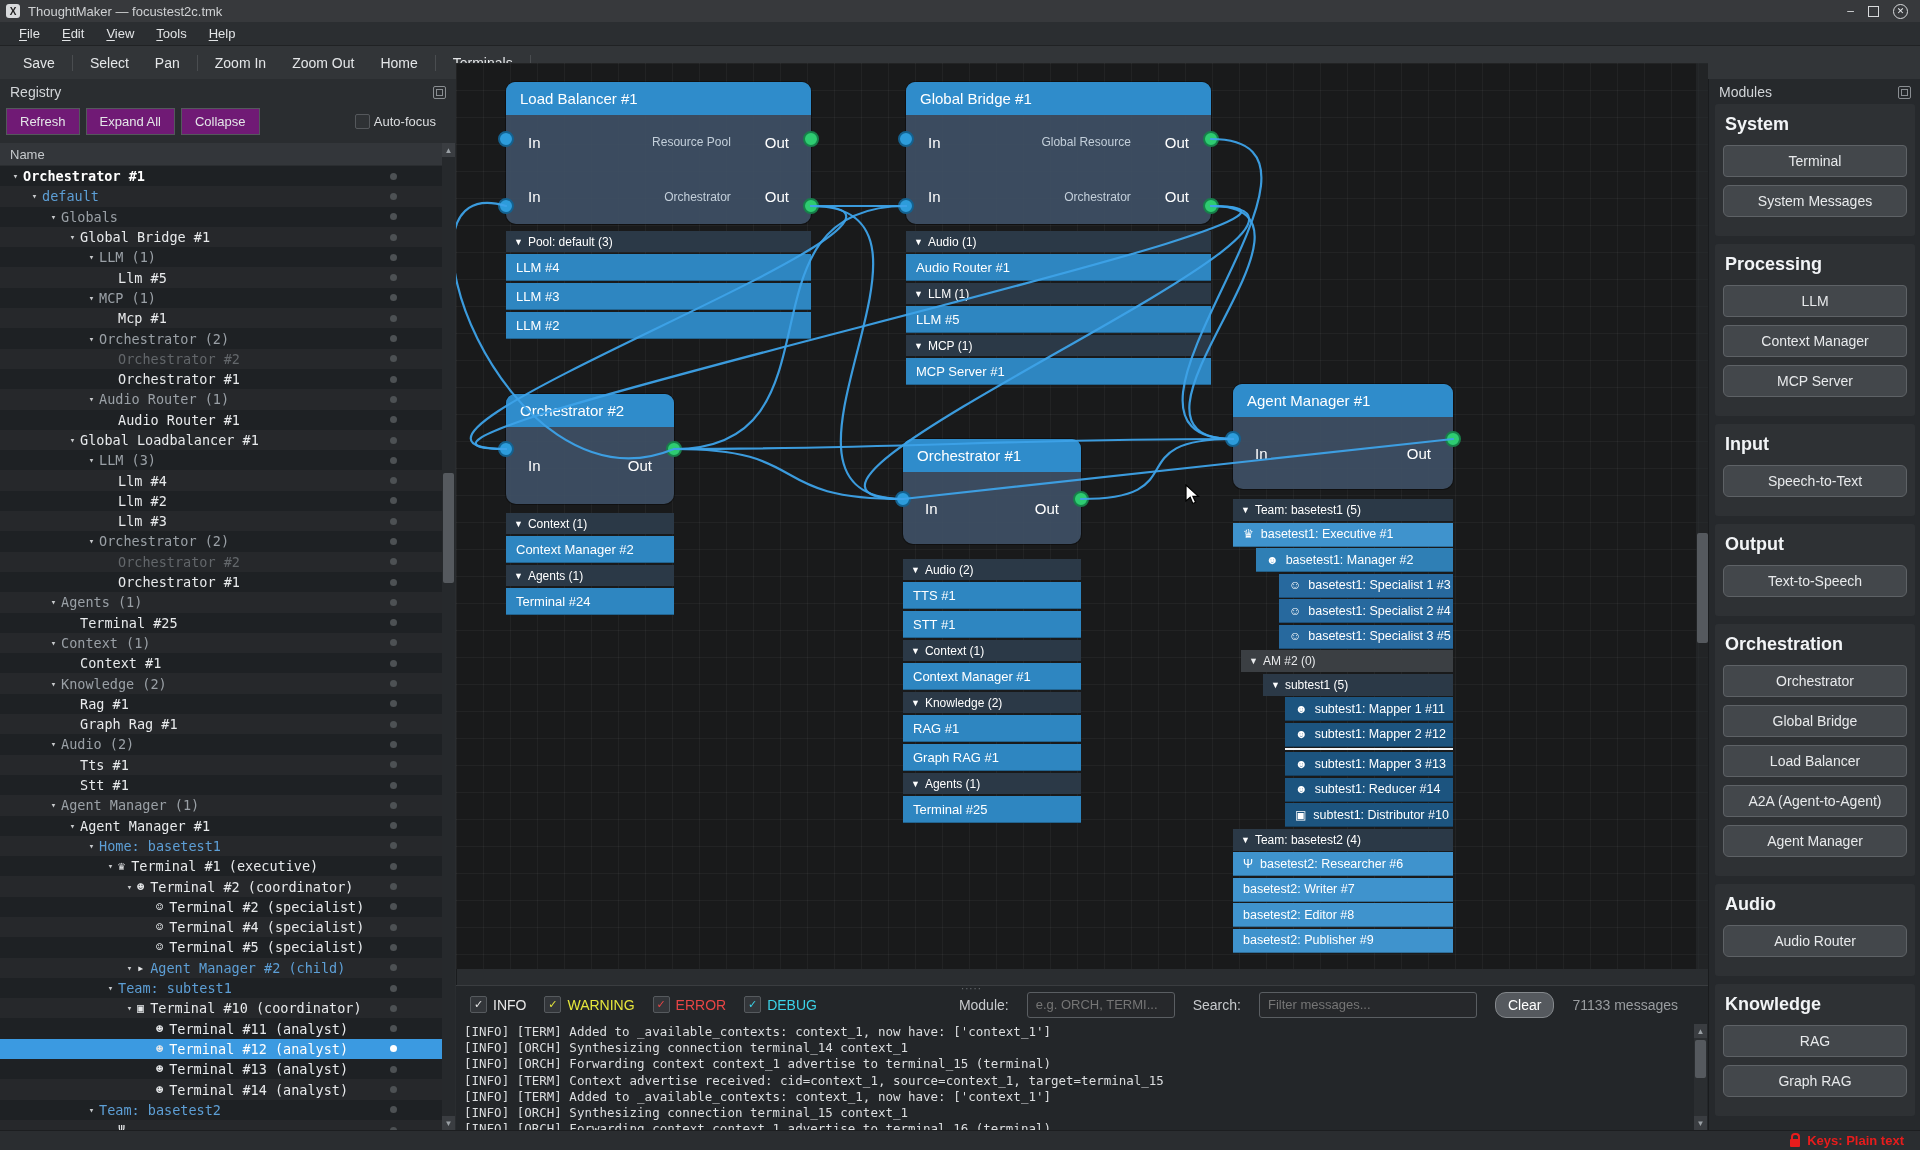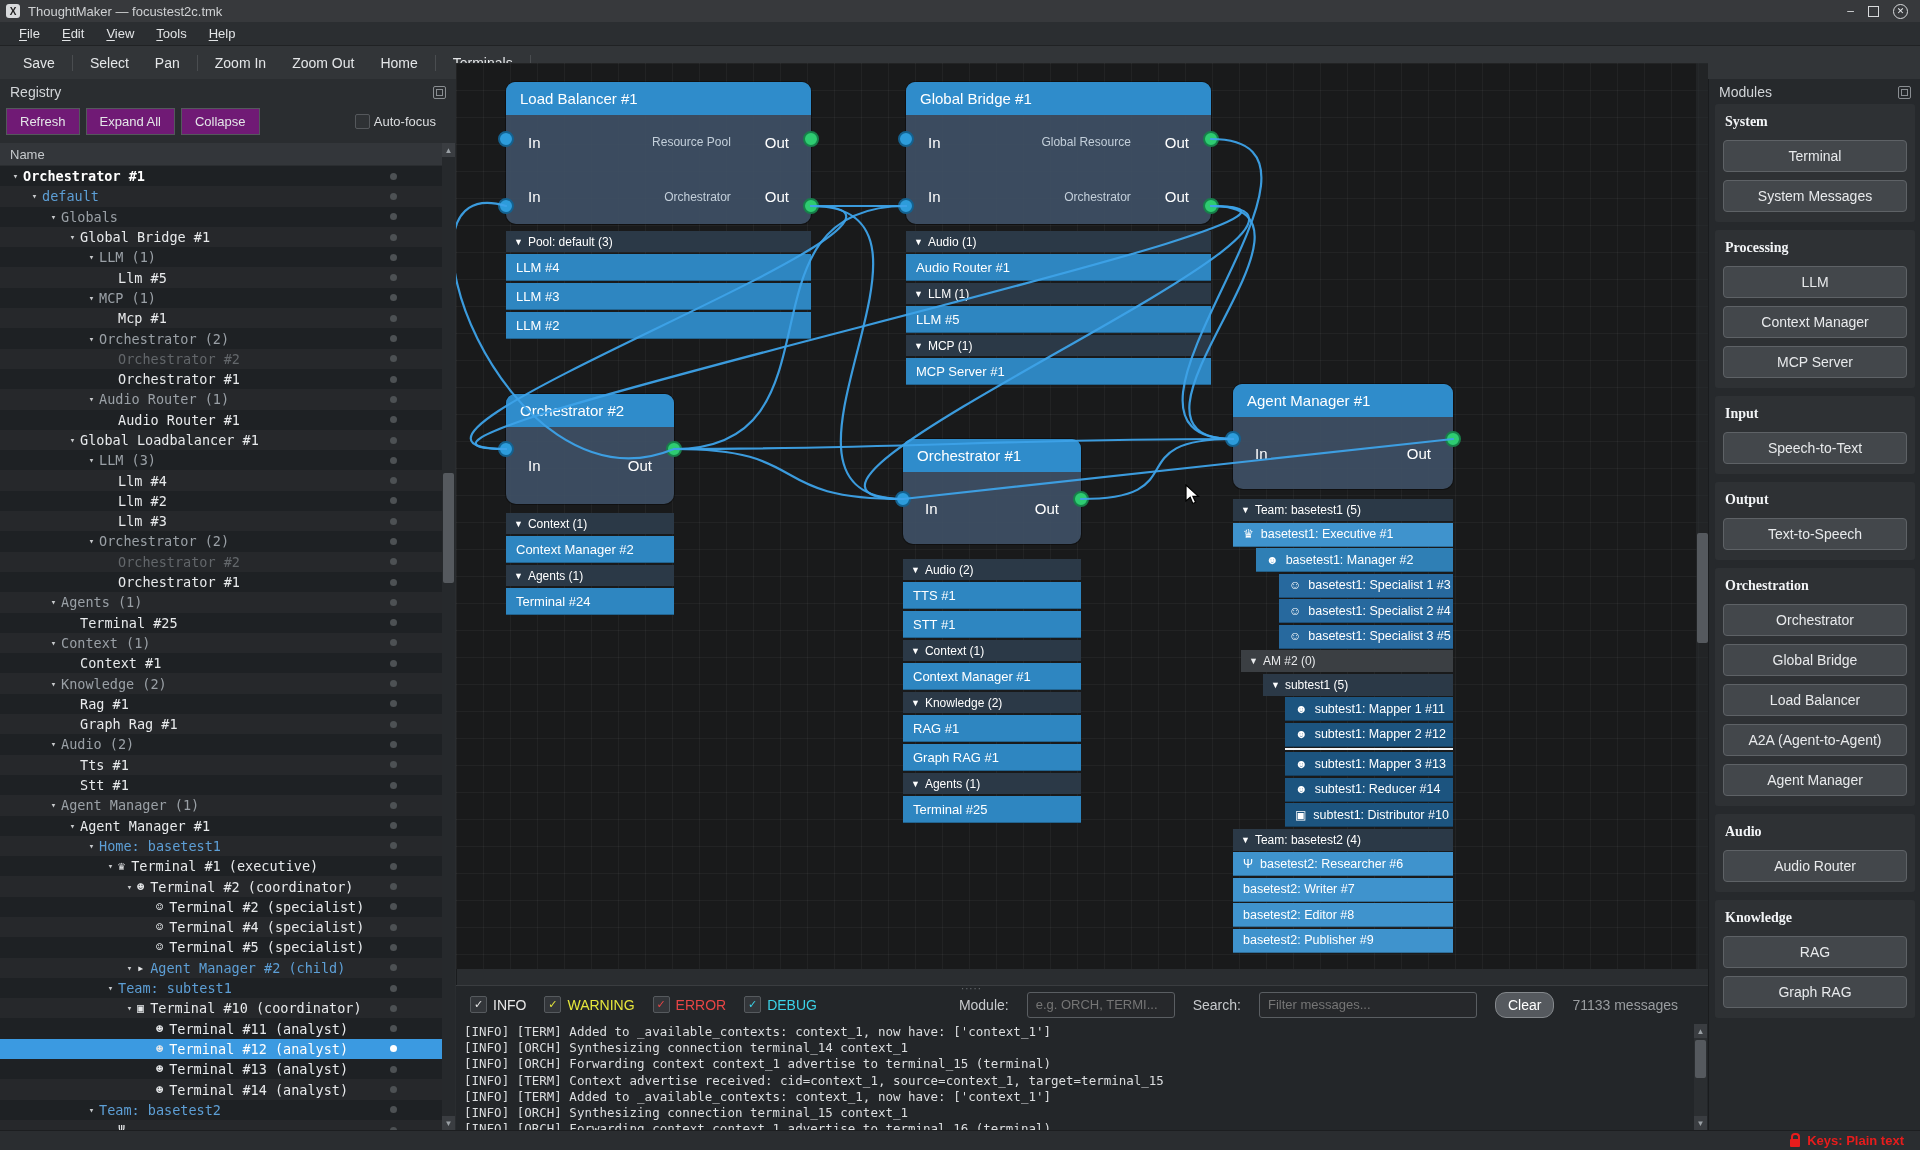--- a/index.html
+++ b/index.html
@@ -80,24 +80,24 @@
   .v-b1{background:#3f93cd;} .v-b2{background:#2f7fb5;} .v-b3{background:#27699e;} .v-n{background:#1c547f;}
   .li-icon{margin-right:7px;font-size:12px;}
   .uline{height:2px;background:#f2f4f6;margin:1px 0 2px 0;}
   .edges{position:absolute;left:0;top:0;z-index:5;pointer-events:none;}
   .cv-scroll{position:absolute;right:0;top:0;width:12px;height:906px;background:rgba(40,43,46,0.6);z-index:8;}
   .cursor{position:absolute;z-index:9;}
   
   .modules{position:absolute;left:1708px;top:79px;width:212px;height:1051px;background:#26292c;border-left:1px solid #1a1c1e;}
   .mod-body{padding:4px 6px;}
   .mod-card{background:#2e3134;border-radius:3px;padding:8px 8px 10px 8px;margin-bottom:8px;}
-  .mod-sec-title{font-size:14px;font-weight:bold;color:#f2f4f6;margin:2px 0 10px 2px;font-family:Liberation Serif, serif;}
+  .mod-sec-title{font-size:18px;font-weight:bold;color:#f2f4f6;margin:2px 0 10px 2px;}
   .mod-btn{background:#43474b;border:1px solid #5e6266;border-radius:4px;color:#e8eaec;font-size:14px;
            height:30px;display:flex;align-items:center;justify-content:center;margin-bottom:8px;}
-  .mod-btn:last-child{margin-bottom:0;}
+  .mod-btn:last-child{margin-bottom:9px;border-radius:6px;}
   
   .logpanel{position:absolute;left:456px;top:985px;width:1252px;height:145px;background:#232629;border-top:1px solid #3a3d40;}
   .log-header{height:37px;display:flex;align-items:center;padding:0 14px;gap:18px;}
   .chk{display:flex;align-items:center;gap:6px;font-size:14px;}
   .chk-box{width:15px;height:15px;background:#33363a;border:1px solid #565a5e;border-radius:2px;
            display:flex;align-items:center;justify-content:center;font-size:11px;}
   .log-spacer{flex:1;}
   .log-lbl{font-size:14px;color:#c7cacd;}
   .log-input{background:#26282b;border:1px solid #5a5e62;border-radius:3px;height:24px;color:#e6e8ea;
              font-size:13px;padding:0 8px;}

